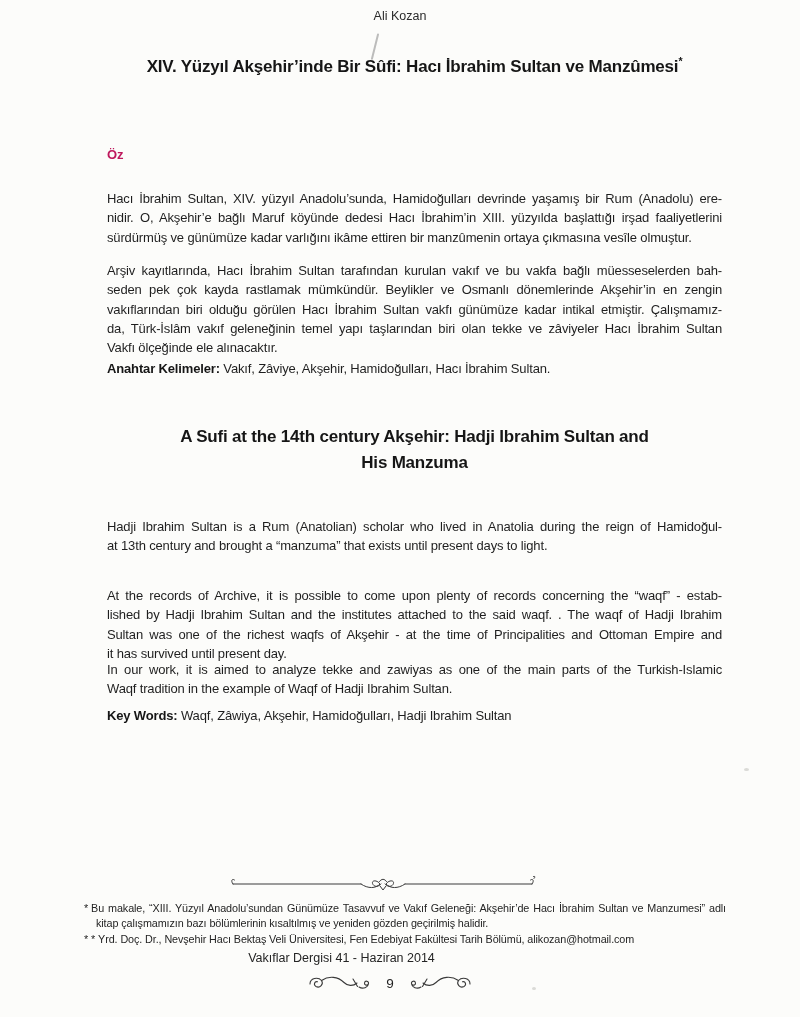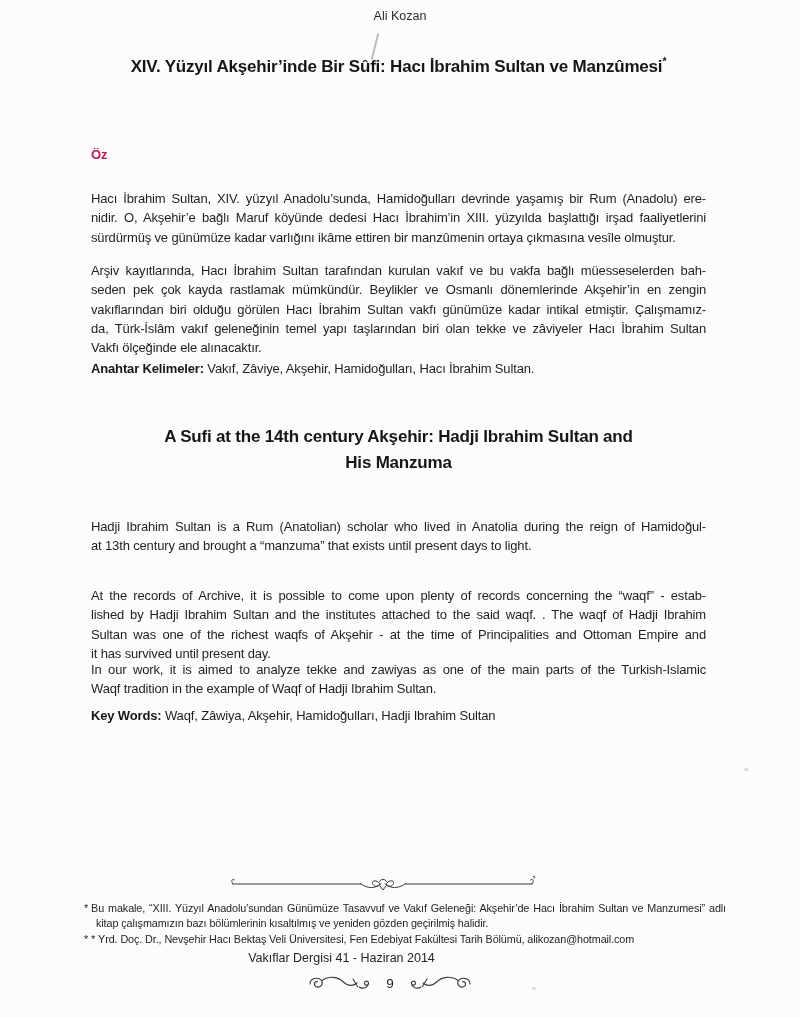--- a/index.html
+++ b/index.html
@@ -9,21 +9,21 @@
     font-family:"Liberation Sans", sans-serif;
   }
   .page{
     position:relative;
     width:800px;height:1017px;
     background:#fcfcfa;
     color:#1f1f1f;
     overflow:hidden;
   }
   .abs{position:absolute;}
-  .col{left:91px;width:615px;}
+  .col{left:107px;width:615px;}
   .running-header{
     top:9px;left:0;width:800px;
     text-align:center;font-size:12.5px;color:#2b2b2b;
   }
   .scan-slash{
     top:33px;left:374px;width:1.5px;height:27px;
     background:#9a9a9a;opacity:.65;
     transform:rotate(14deg);border-radius:1px;
   }
   .speck{position:absolute;background:#b9b9b4;border-radius:50%;opacity:.5;}

